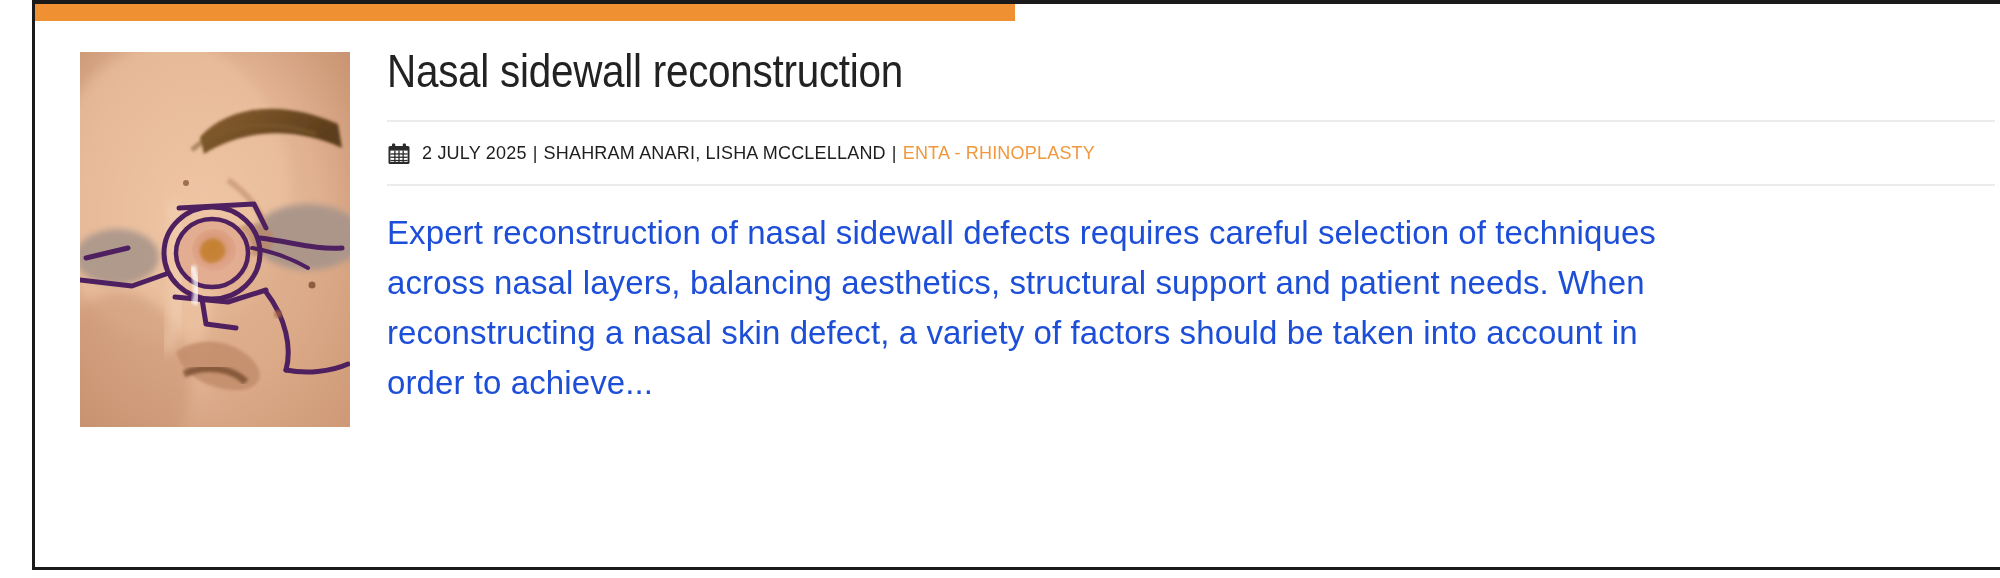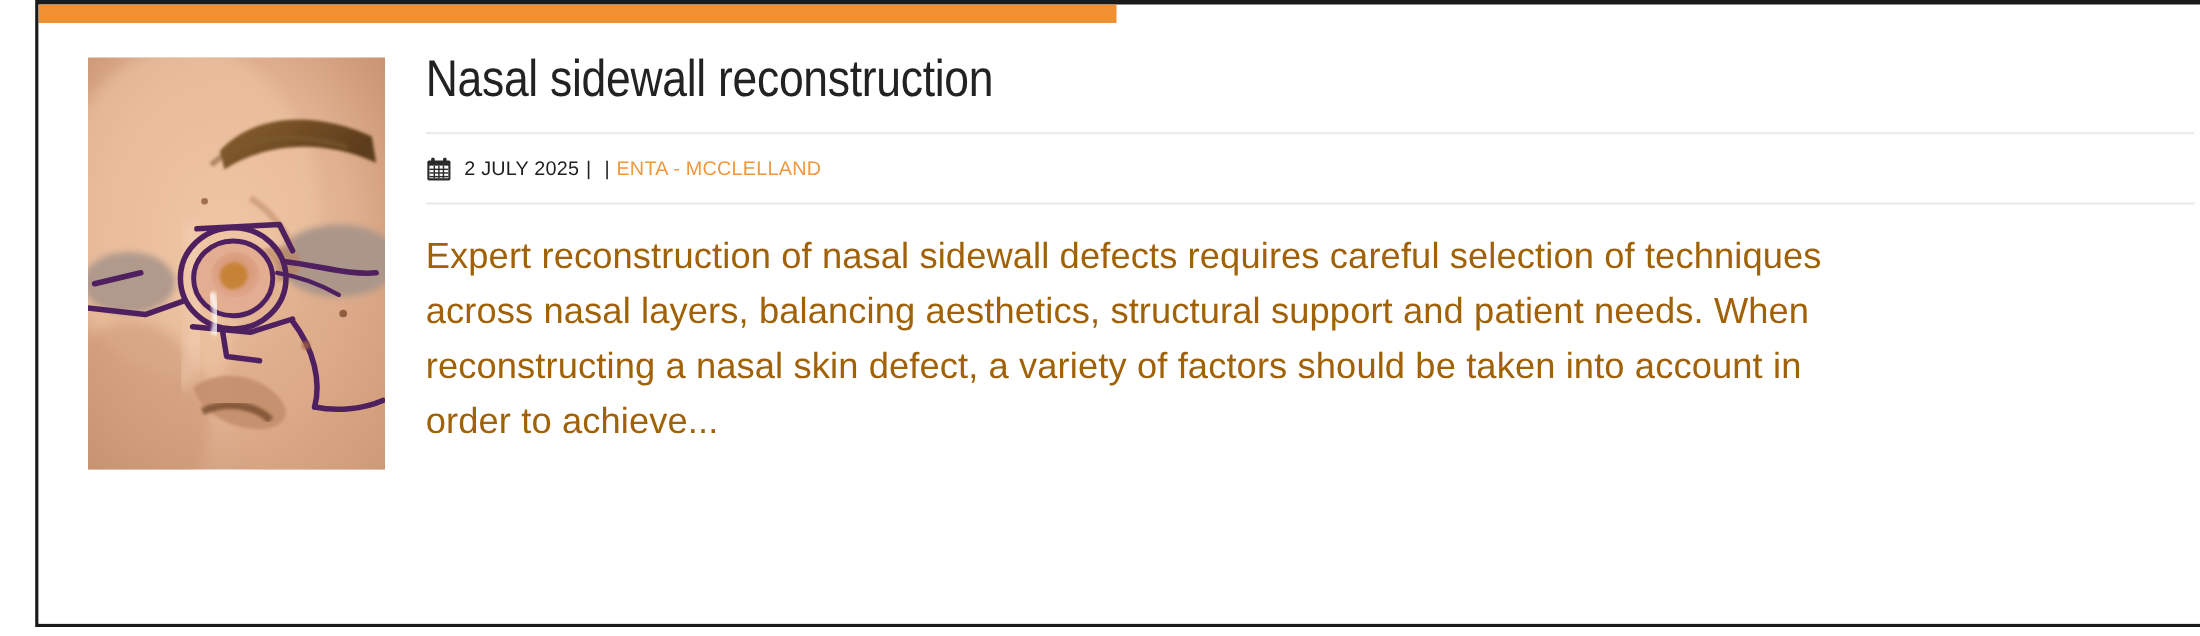--- a/index.html
+++ b/index.html
@@ -225,23 +225,24 @@
               <rect x="3.4" y="14.6" width="17.2" height="1.3"></rect>
               <rect x="3.4" y="17.9" width="17.2" height="1.3"></rect>
               <rect x="7.2" y="8.6" width="1.3" height="11.4"></rect>
               <rect x="11.35" y="8.6" width="1.3" height="11.4"></rect>
               <rect x="15.5" y="8.6" width="1.3" height="11.4"></rect>
             </g>
           </svg>
         </span>
         <span class="meta-text">2 JULY 2025</span>
         <span class="meta-sep">|</span>
+        <span class="meta-text">SHAHRAM ANARI, LISHA MCCLELLAND</span>
         <span class="meta-sep">|</span>
-        <span class="meta-cat" style="color: rgb(240, 152, 61);">ENTA - MCCLELLAND</span>
+        <span class="meta-cat" style="color: rgb(240, 152, 61);">ENTA - RHINOPLASTY</span>
       </div>
 
       <div class="divider div-bot"></div>
 
-      <p class="excerpt" style="color: #a16207;">Expert reconstruction of nasal sidewall defects requires careful selection of techniques across nasal layers, balancing aesthetics, structural support and patient needs. When reconstructing a nasal skin defect, a variety of factors should be taken into account in order to achieve...</p>
+      <p class="excerpt" style="color: #1d4ed8;">Expert reconstruction of nasal sidewall defects requires careful selection of techniques across nasal layers, balancing aesthetics, structural support and patient needs. When reconstructing a nasal skin defect, a variety of factors should be taken into account in order to achieve...</p>
 
     </div>
   </div>
 </div>
 
 </body></html>

